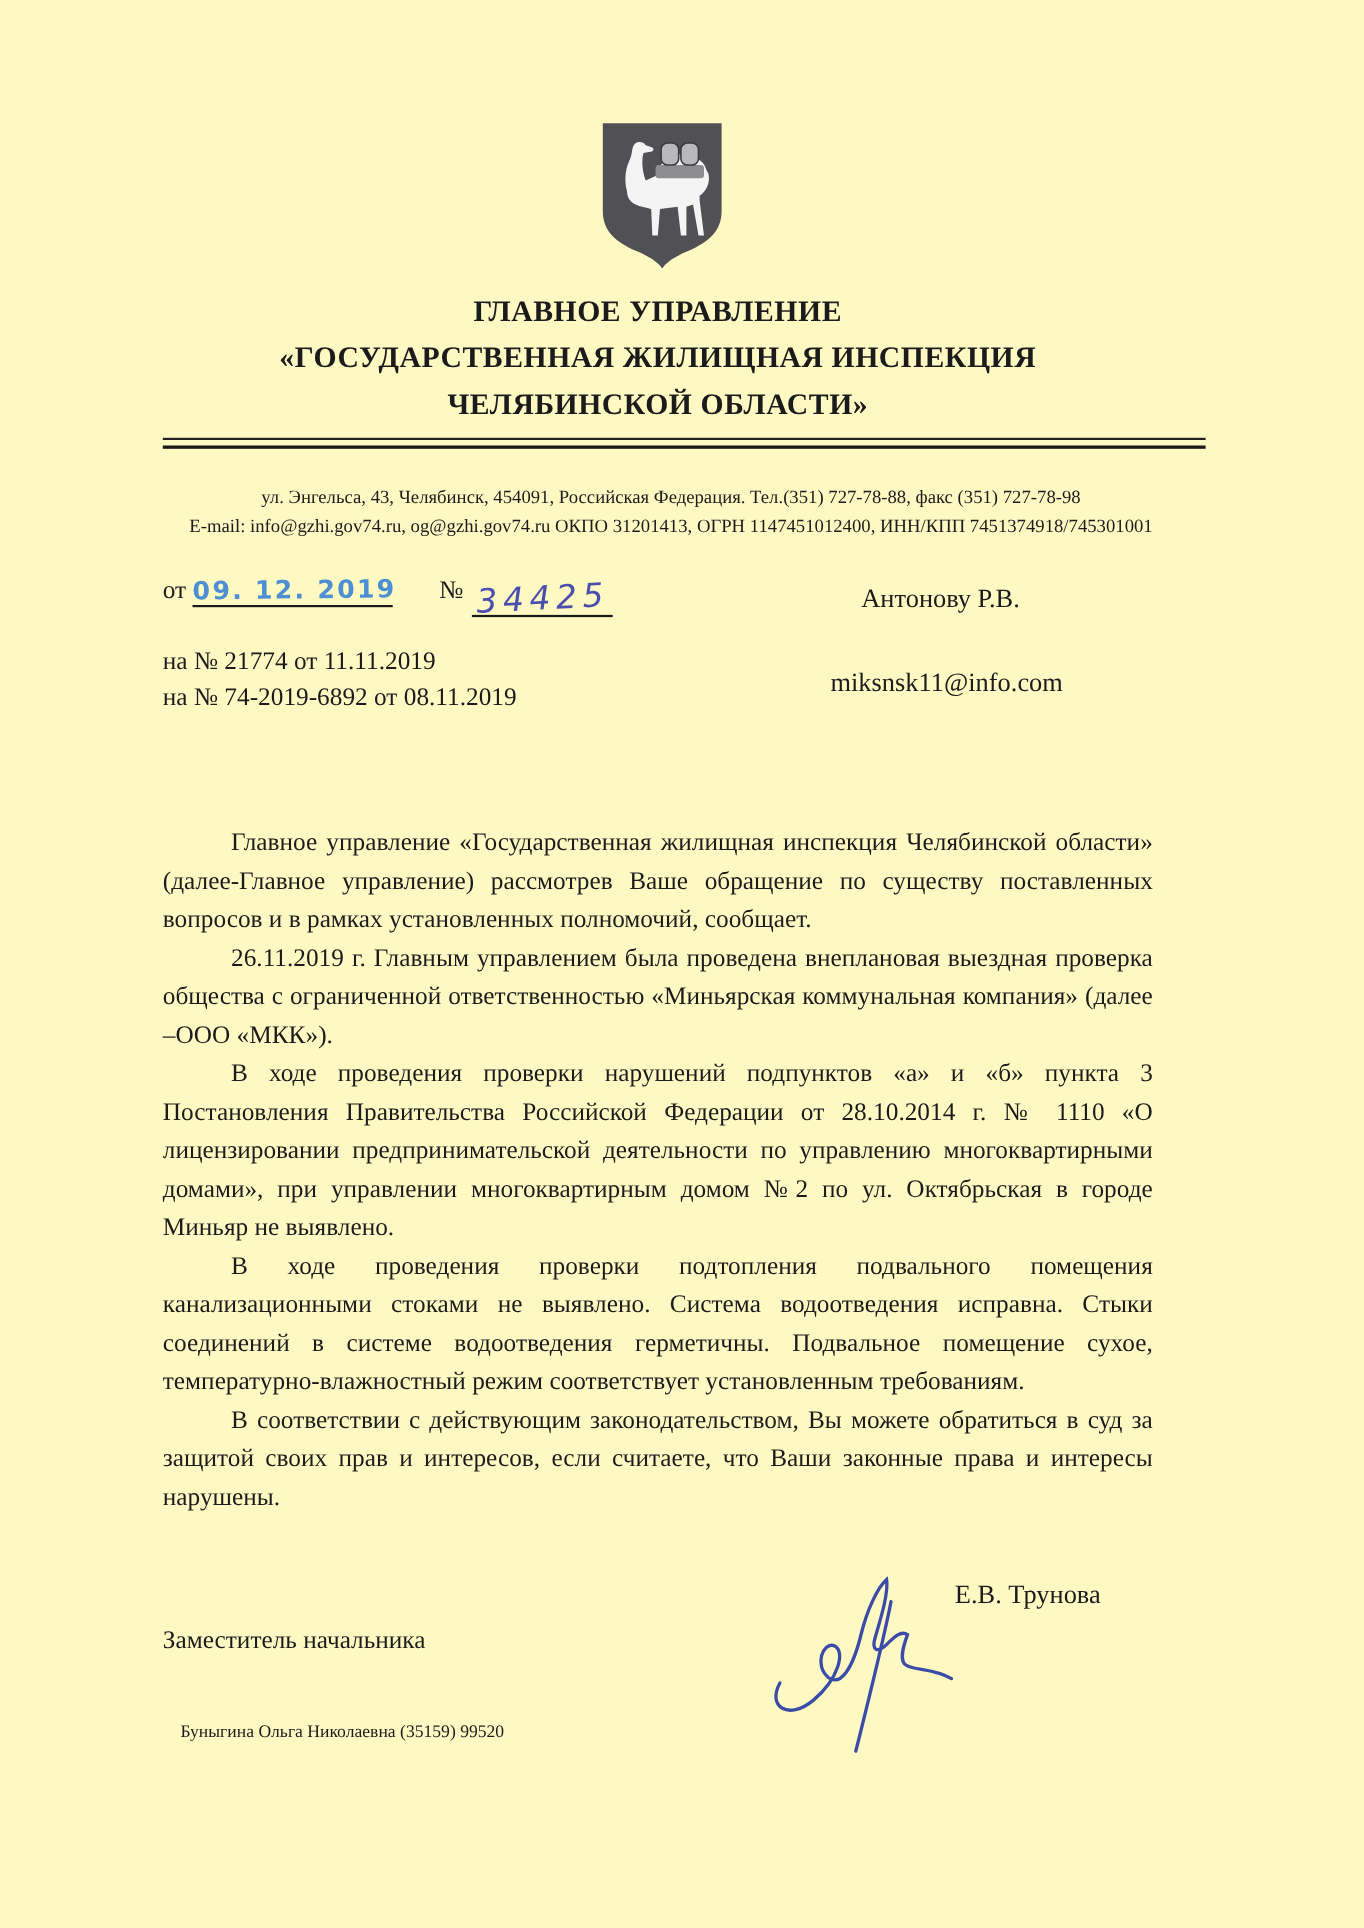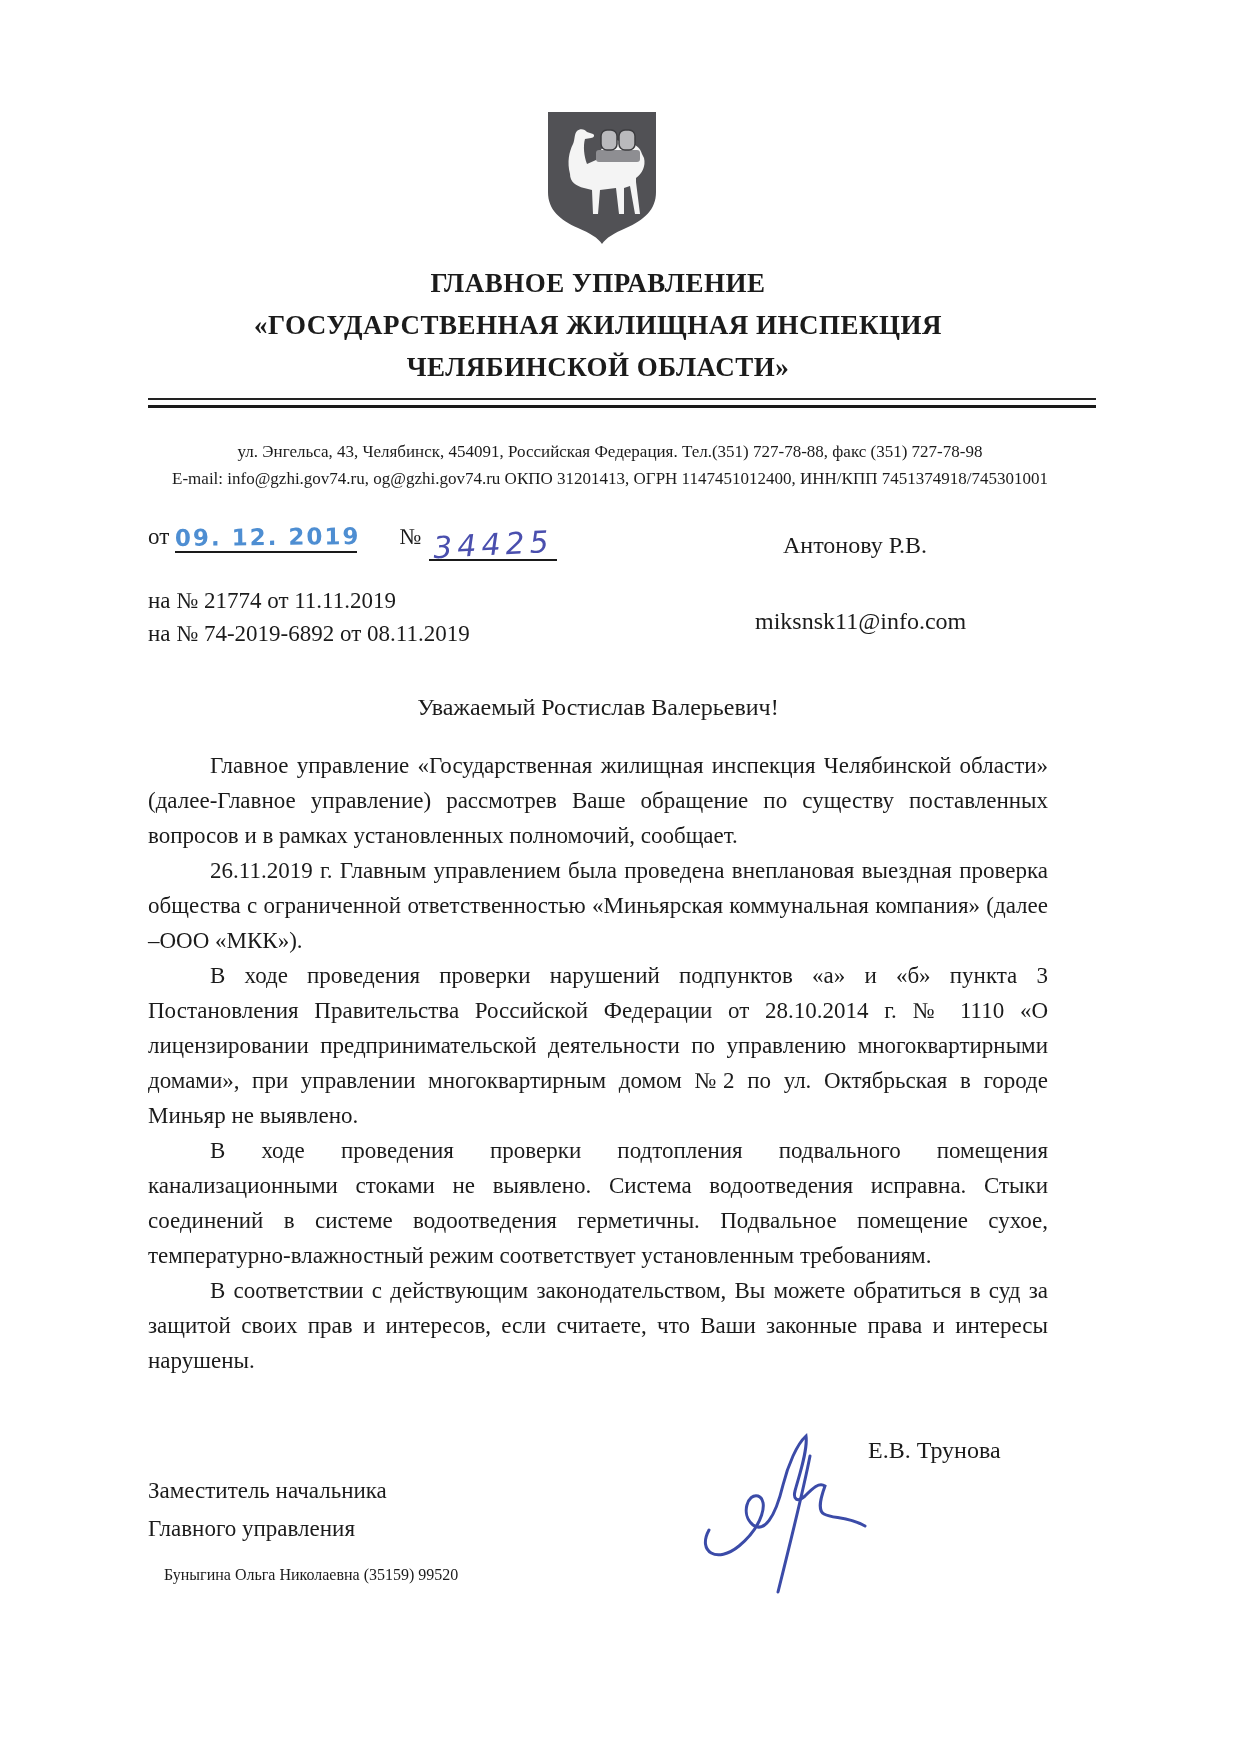--- a/index.html
+++ b/index.html
@@ -1,19 +1,19 @@
 <!DOCTYPE html>
 <html><head>
 <meta charset="utf-8">
 <style>
   html,body{margin:0;padding:0;background:#e8e8e8;}
   .page{
     position:relative;
     width:1240px;height:1753px;
-    background:#ffffff;
+    background:#fef9c3;
     font-family:"Liberation Serif","DejaVu Serif",serif;
     color:#1b1b1b;
     overflow:hidden;
     margin:0 auto;
   }
   .doc-col{position:absolute;left:148px;width:900px;}
 
   
   .emblem{position:absolute;left:540px;top:106px;width:124px;height:144px;}
 
@@ -109,33 +109,31 @@
       <span class="num-label">№</span>
       <span class="num-slot"><span class="hand-number">34425</span></span>
     </div>
     <div class="ref-line2">на № 21774 от 11.11.2019</div>
     <div class="ref-line3">на № 74-2019-6892 от 08.11.2019</div>
   </div>
 
   <div class="recipient-name">Антонову Р.В.</div>
   <div class="recipient-email">miksnsk11@info.com</div>
 
-  <div class="doc-col salutation">Уважаемый Ростислав Валерьевич!</div>
 
   <div class="doc-col body-text">
     <p>Главное управление «Государственная жилищная инспекция Челябинской области» (далее-Главное управление) рассмотрев Ваше обращение по существу поставленных вопросов и в рамках установленных полномочий, сообщает.</p>
     <p>26.11.2019 г. Главным управлением была проведена внеплановая выездная проверка общества с ограниченной ответственностью «Миньярская коммунальная компания» (далее –ООО «МКК»).</p>
     <p>В ходе проведения проверки нарушений подпунктов «а» и «б» пункта 3 Постановления Правительства Российской Федерации от 28.10.2014 г. № 1110 «О лицензировании предпринимательской деятельности по управлению многоквартирными домами», при управлении многоквартирным домом №2 по ул. Октябрьская в городе Миньяр не выявлено.</p>
     <p>В ходе проведения проверки подтопления подвального помещения канализационными стоками не выявлено. Система водоотведения исправна. Стыки соединений в системе водоотведения герметичны. Подвальное помещение сухое, температурно-влажностный режим соответствует установленным требованиям.</p>
     <p>В соответствии с действующим законодательством, Вы можете обратиться в суд за защитой своих прав и интересов, если считаете, что Ваши законные права и интересы нарушены.</p>
   </div>
 
   <div class="sig-title">
     <div>Заместитель начальника</div>
-    <div>Главного управления</div>
   </div>
 
   <div class="sig-ink">
     <svg width="175" height="170" viewBox="0 0 175 170" aria-hidden="true">
       <g fill="none" stroke="#3b4ba8" stroke-width="3" stroke-linecap="round">
         <path d="M14,100 C2,122 22,134 44,116 C68,96 74,70 63,66 C53,63 45,84 58,95 C69,103 80,88 88,55 C93,35 102,14 111,6 C113,20 104,46 100,61 C98,69 102,73 110,66 C118,58 124,52 130,56 C126,67 122,80 129,84 C138,89 152,86 170,96"></path>
         <path d="M115,26 C108,62 94,118 83,162"></path>
       </g>
     </svg>
   </div>

